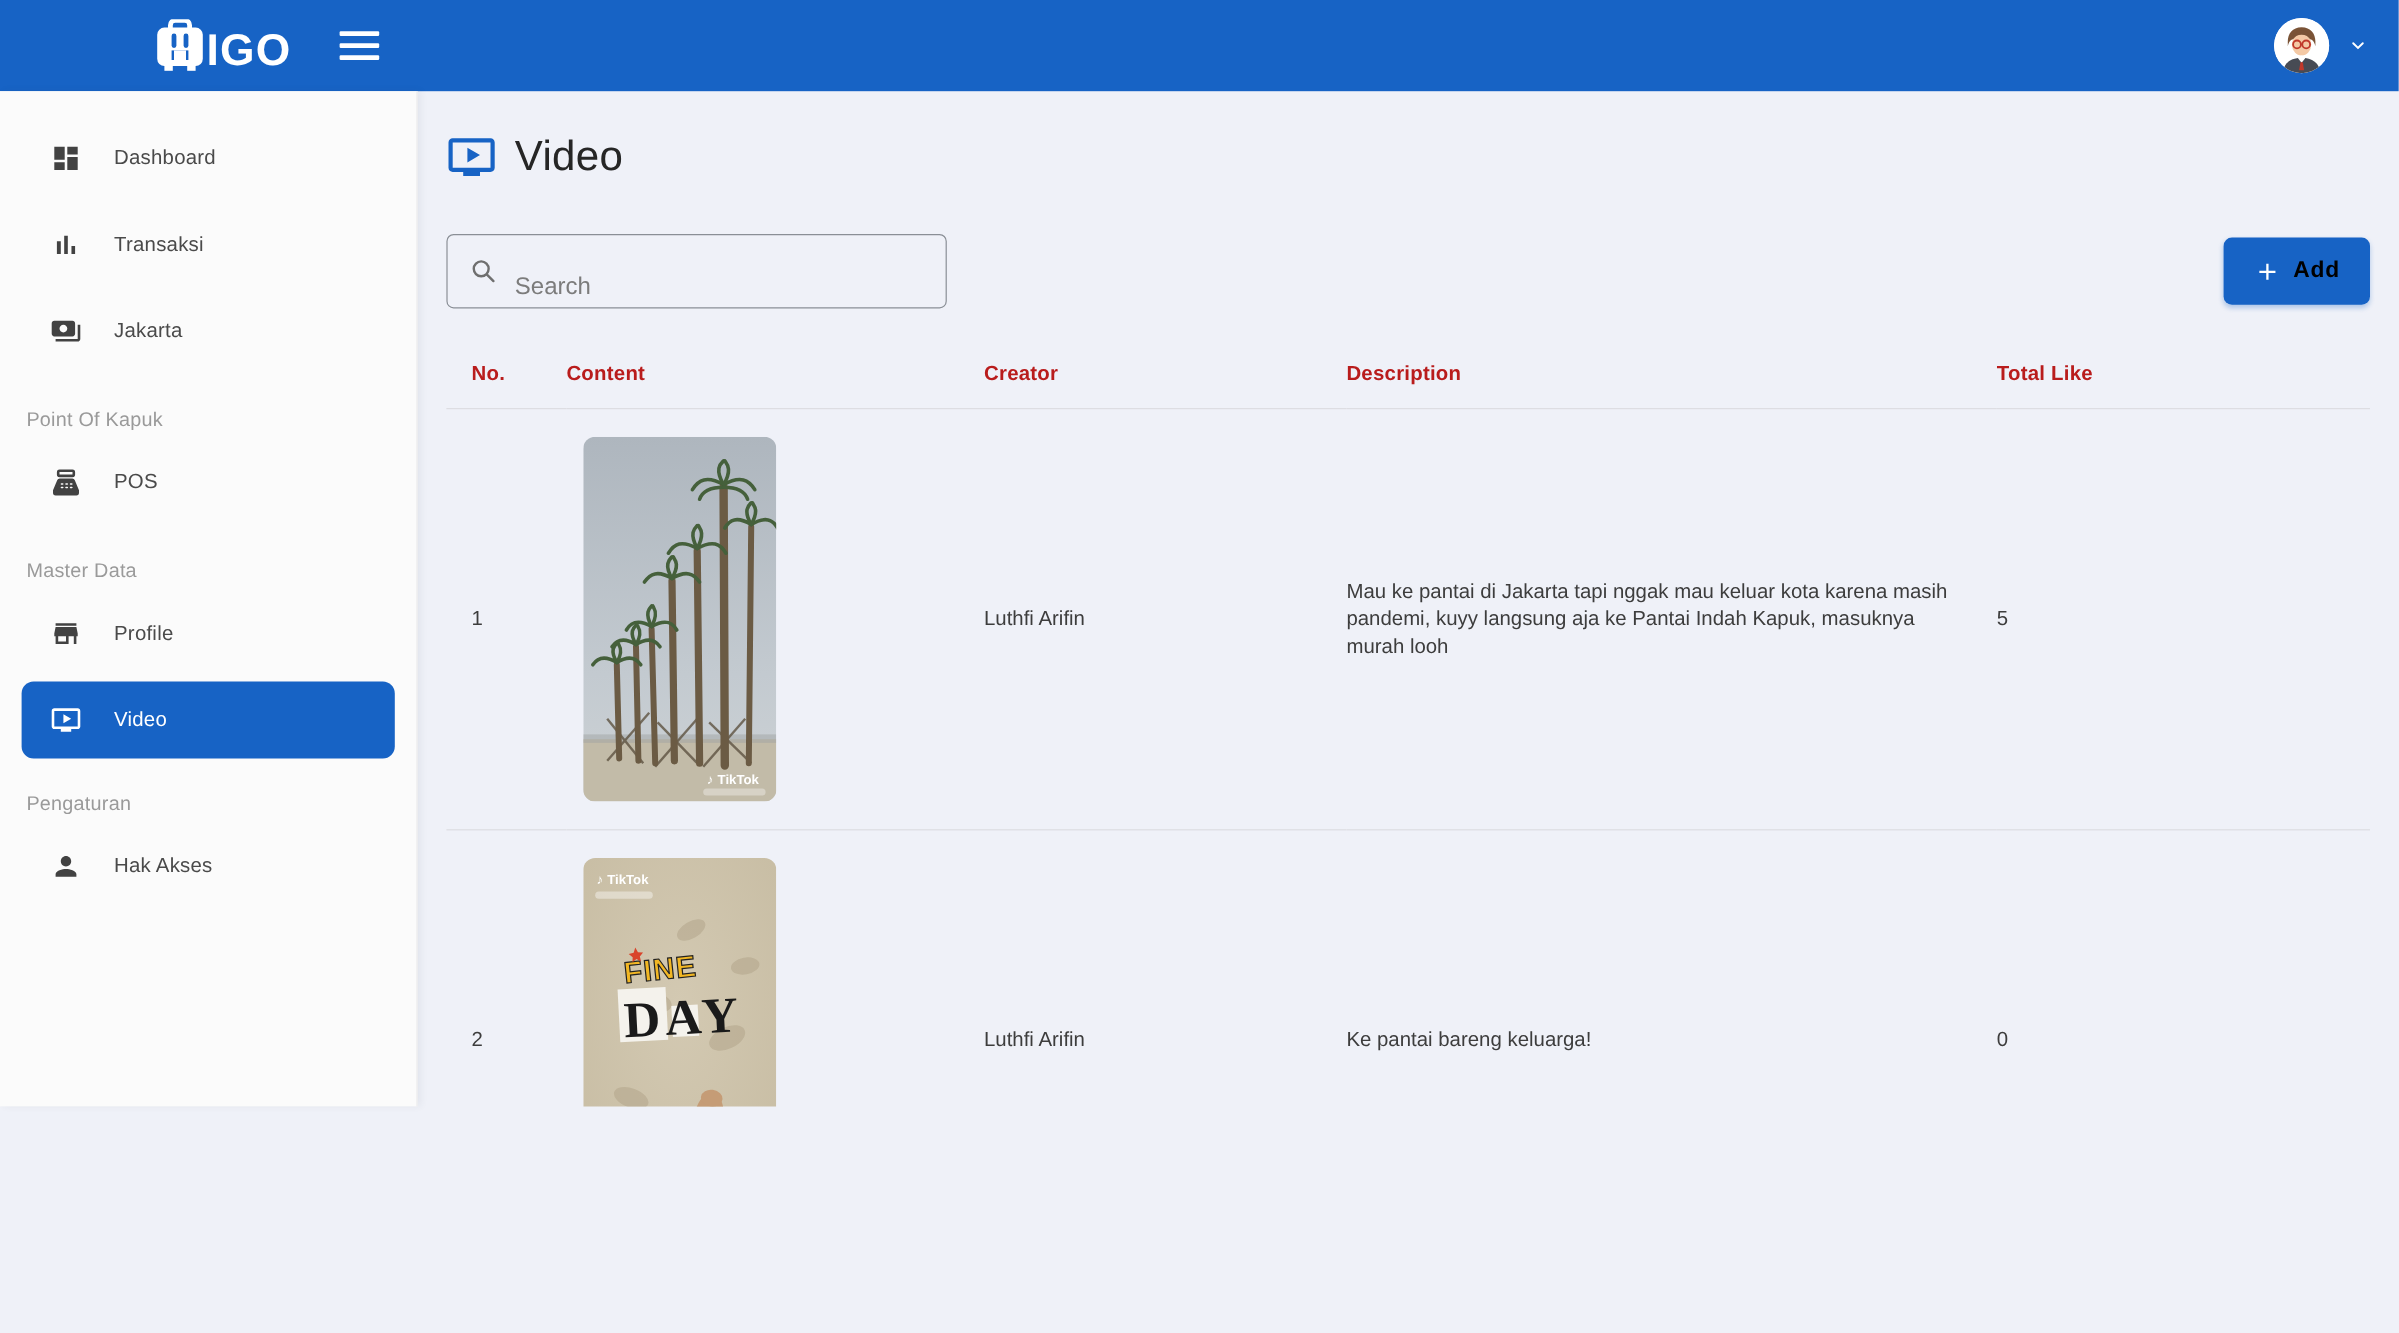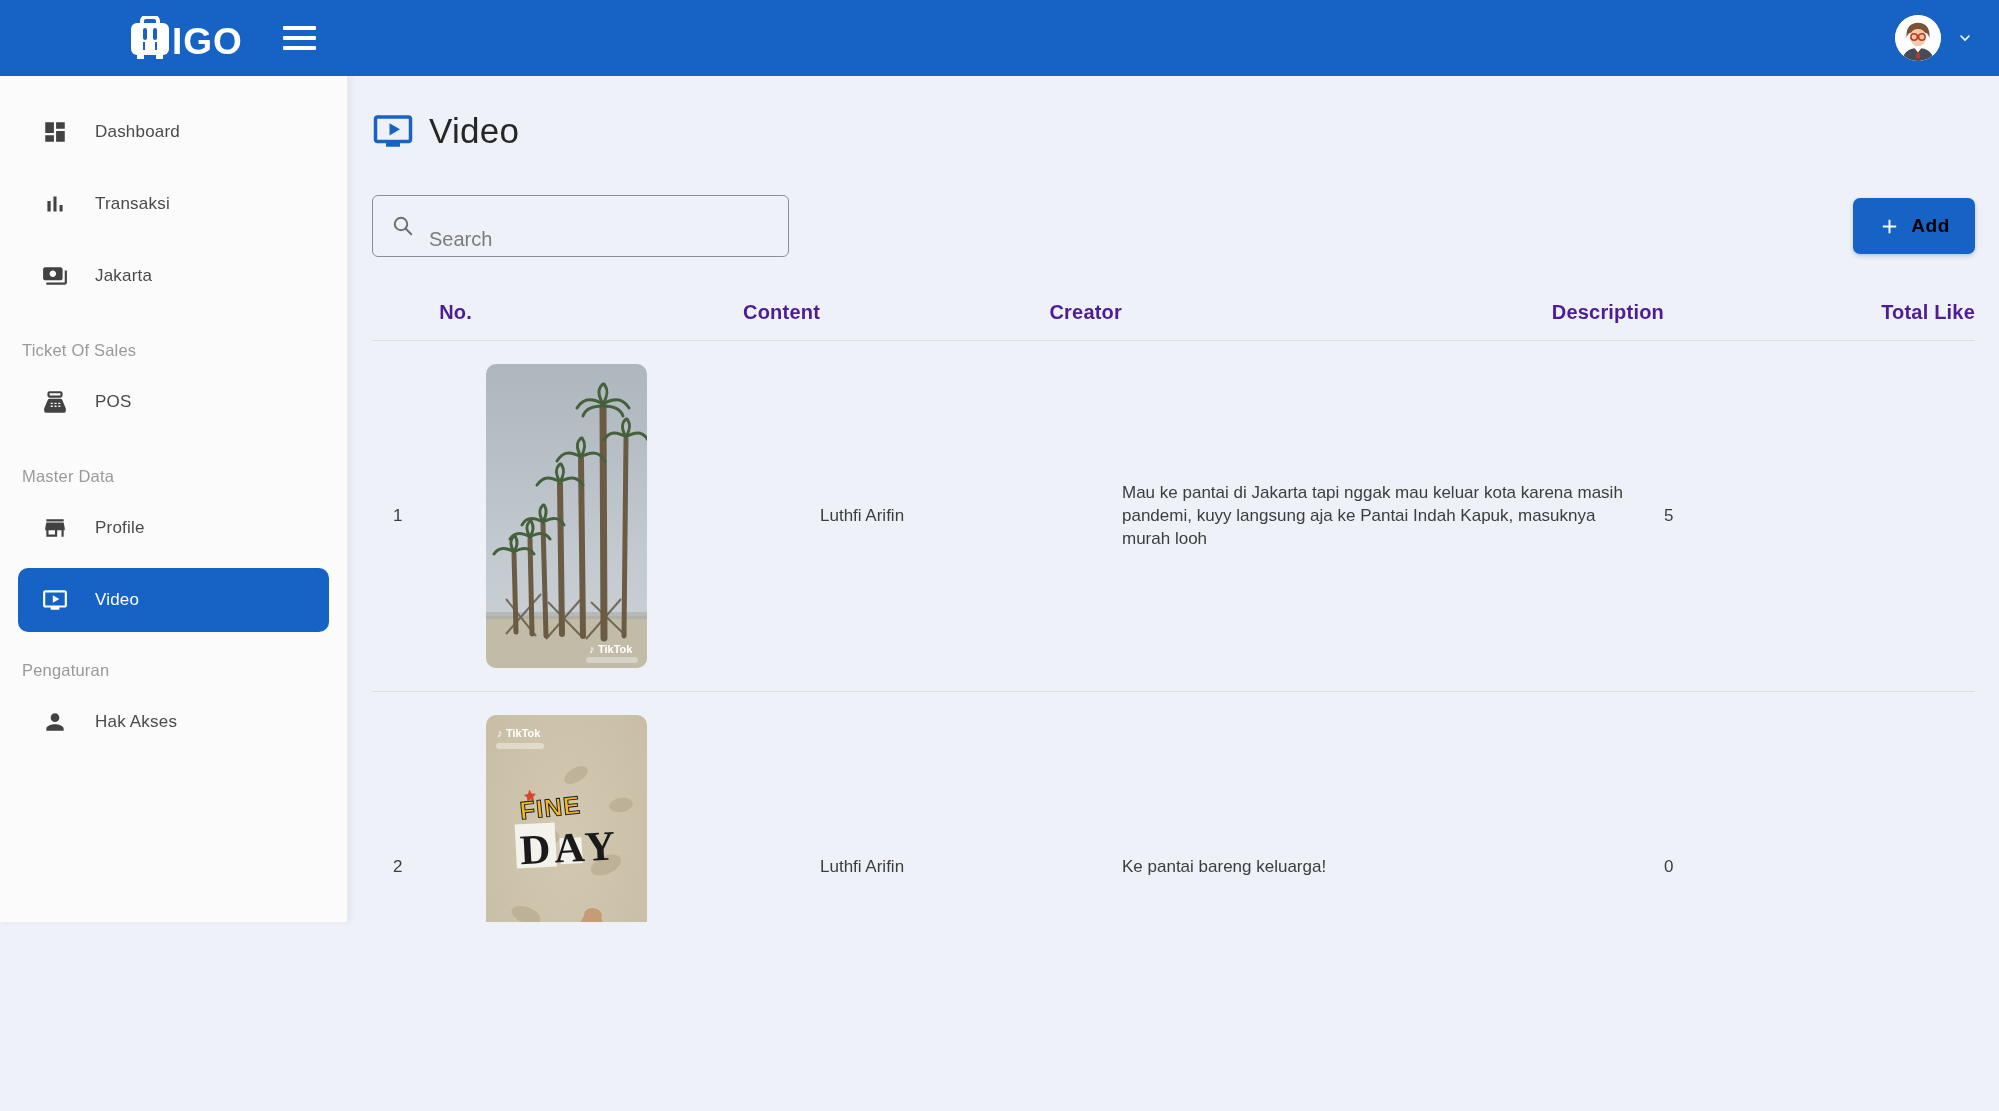--- a/index.html
+++ b/index.html
@@ -69,21 +69,21 @@
     color:#000000; font-size:19px; font-weight:700; letter-spacing:.6px;
     display:flex; align-items:center; justify-content:center; gap:10px; cursor:pointer;
     box-shadow: 0 2px 4px rgba(23,99,197,.3); padding: 0 18px;
   }
   .add-btn svg { width:23px; height:23px; fill:#fff; }
   
   table { width:100%; border-collapse: collapse; margin-top: 28px; table-layout: fixed; }
   col.c-no { width:100px; } col.c-content { width:348px; } col.c-creator { width:302px; }
   col.c-desc { width:542px; } col.c-like { width:auto; }
   thead th {
-    text-align:right; font-size:20px; font-weight:700; color:#4c1d95;
+    text-align:left; font-size:17px; font-weight:700; color:#b91c1c;
     height:55px; border-bottom:1px solid #DDDDE2; letter-spacing:.2px;
   }
   thead th:first-child { padding-left:21px; }
   tbody td { vertical-align: middle; font-size:17px; color:#3D3D3D; }
   tbody td:first-child { padding-left:21px; }
   tbody tr.has-divider td { border-bottom:1px solid #DDDDE2; }
   .thumb {
     width:161px; height:304px; border-radius:10px; overflow:hidden;
     margin:23px 0 23px 14px; display:block; cursor:pointer; border:none; padding:0; background:transparent;
   }
@@ -155,21 +155,21 @@
           </svg></span>
       <span>Transaksi</span>
     </div>
     <div class="nav-item">
       <span class="nicon"><svg viewBox="0 0 24 24">
             <path d="M19 14V6c0-1.1-.9-2-2-2H3c-1.1 0-2 .9-2 2v8c0 1.1.9 2 2 2h14c1.1 0 2-.9 2-2zm-9-1c-1.66 0-3-1.34-3-3s1.34-3 3-3 3 1.34 3 3-1.34 3-3 3zm13-6v11c0 1.1-.9 2-2 2H4v-2h17V7h2z"></path>
           </svg></span>
       <span>Jakarta</span>
     </div>
 
-    <div class="nav-group-label">Ticket Of Sales</div>
+    <div class="nav-group-label">Point Of Kapuk</div>
     <div class="nav-item">
       <span class="nicon"><svg viewBox="0 0 24 24">
             <path d="M17 2H7a2 2 0 0 0-2 2v2a2 2 0 0 0 2 2h10a2 2 0 0 0 2-2V4a2 2 0 0 0-2-2zm0 4H7V4h10v2zM18.7 10.2A2 2 0 0 0 16.8 9H7.2a2 2 0 0 0-1.9 1.2L2 18v2a2 2 0 0 0 2 2h16a2 2 0 0 0 2-2v-2l-3.3-7.8zM9.5 16.5h-1a.6.6 0 0 1 0-1.2h1a.6.6 0 0 1 0 1.2zm0-2.6h-1a.6.6 0 0 1 0-1.2h1a.6.6 0 0 1 0 1.2zm3.5 2.6h-1a.6.6 0 0 1 0-1.2h1a.6.6 0 0 1 0 1.2zm0-2.6h-1a.6.6 0 0 1 0-1.2h1a.6.6 0 0 1 0 1.2zm3.5 2.6h-1a.6.6 0 0 1 0-1.2h1a.6.6 0 0 1 0 1.2zm0-2.6h-1a.6.6 0 0 1 0-1.2h1a.6.6 0 0 1 0 1.2z"></path>
           </svg></span>
       <span>POS</span>
     </div>
 
     <div class="nav-group-label">Master Data</div>
     <div class="nav-item">
       <span class="nicon"><svg viewBox="0 0 24 24">

